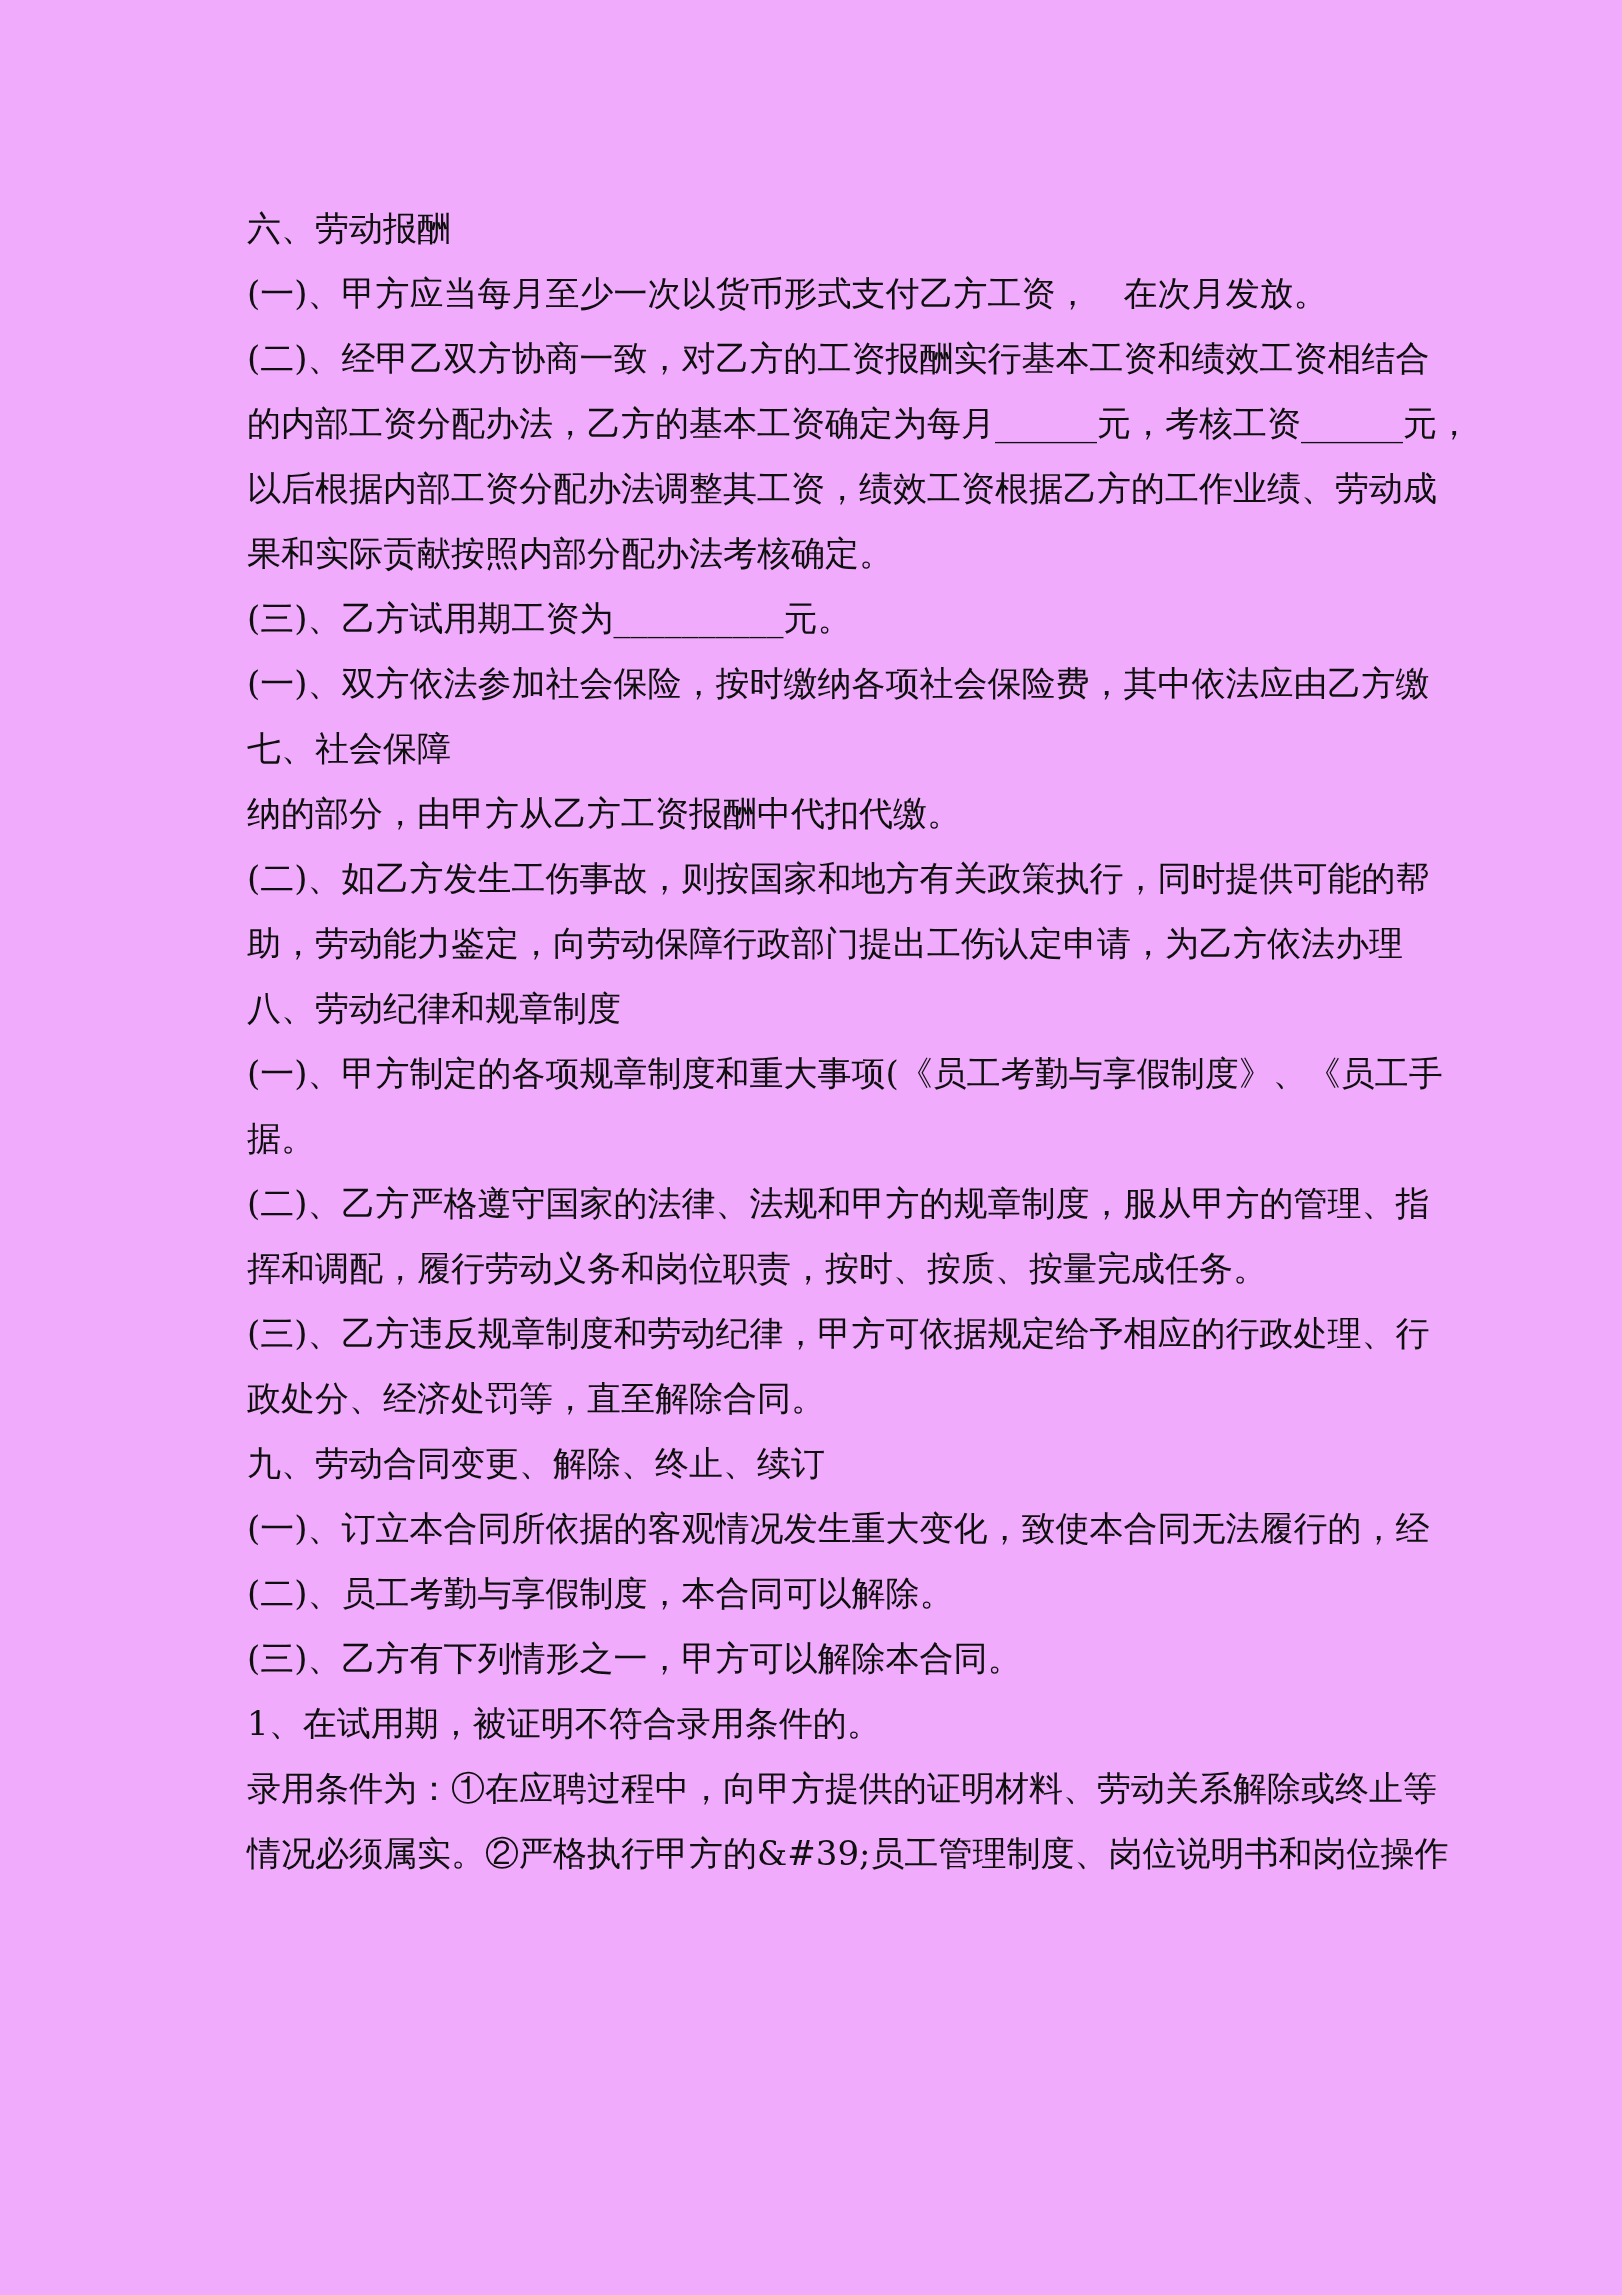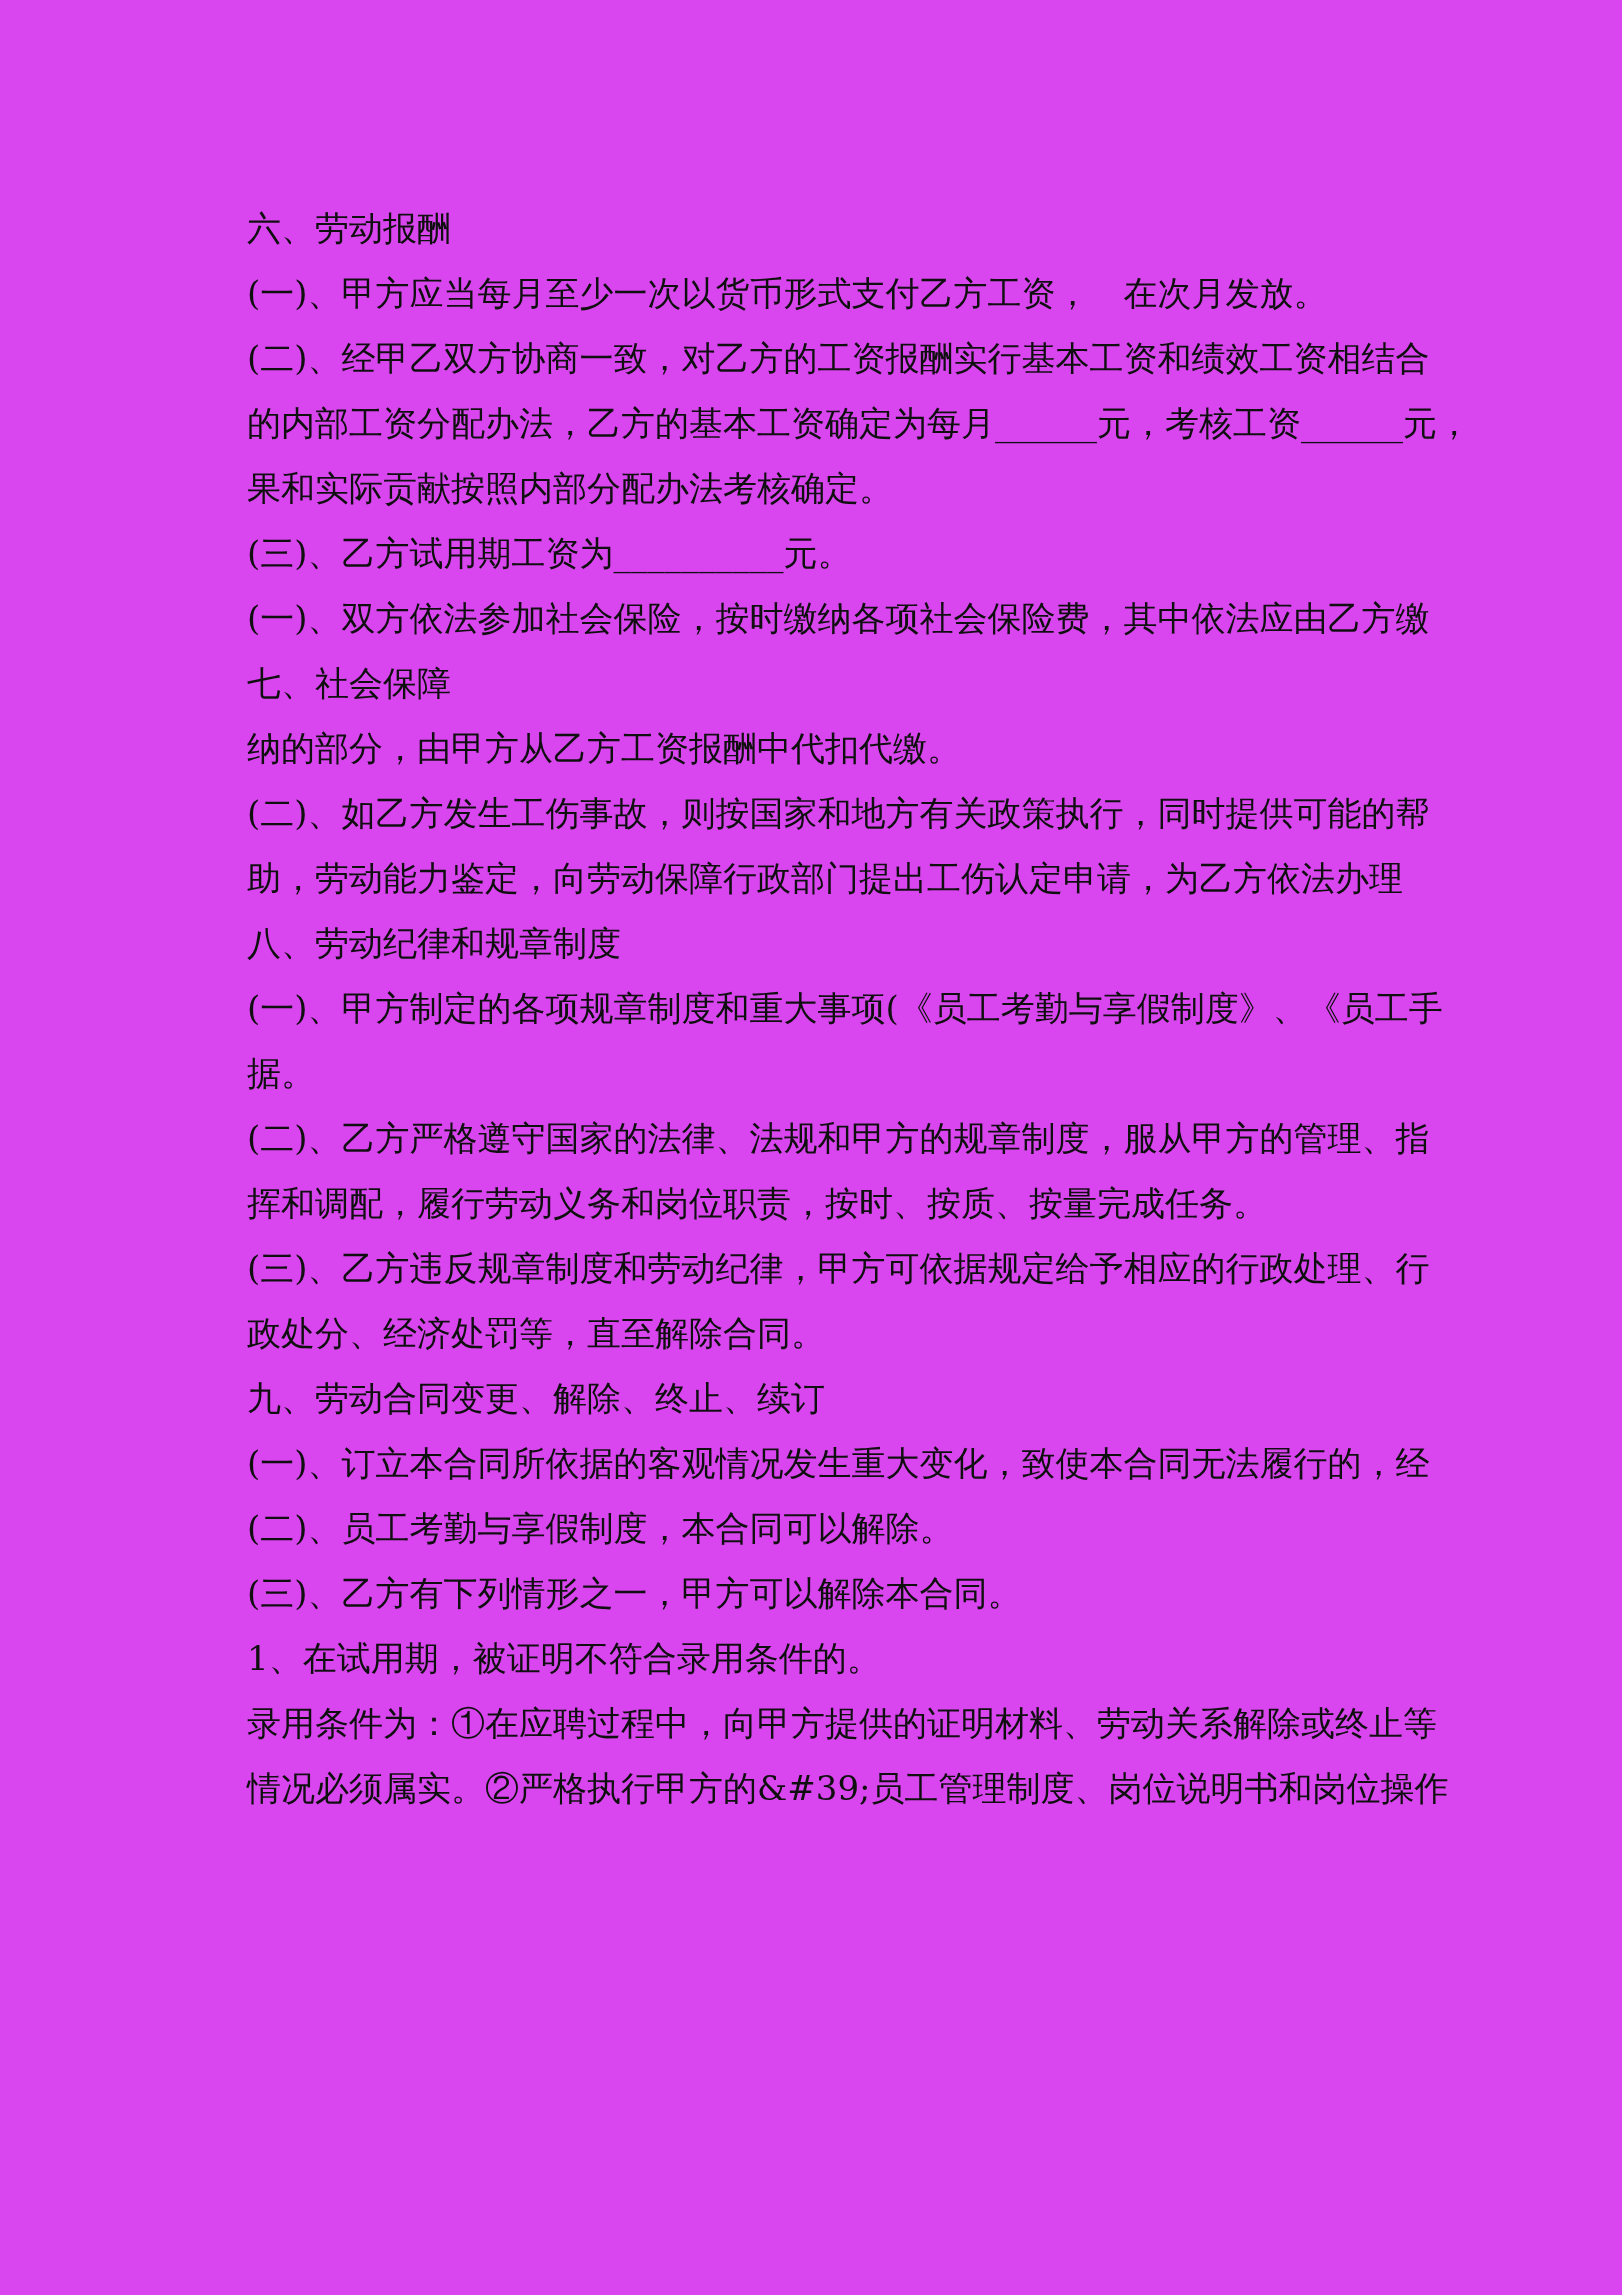--- a/index.html
+++ b/index.html
@@ -24,26 +24,27 @@
     line-height: 65px;
   }
   .line {
     white-space: pre;
     height: 65px;
   }
 </style>
 </head>
 <body>
 
-<div class="page" style="background: #d946ef;">
+<div class="page" style="background: #f0abfc;">
   <div class="doc" style="color: rgb(15, 15, 15);">
     <div class="line">六、劳动报酬</div>
     <div class="line">(一)、甲方应当每月至少一次以货币形式支付乙方工资，　在次月发放。</div>
     <div class="line">(二)、经甲乙双方协商一致，对乙方的工资报酬实行基本工资和绩效工资相结合</div>
     <div class="line">的内部工资分配办法，乙方的基本工资确定为每月______元，考核工资______元，</div>
+    <div class="line">以后根据内部工资分配办法调整其工资，绩效工资根据乙方的工作业绩、劳动成</div>
     <div class="line">果和实际贡献按照内部分配办法考核确定。</div>
     <div class="line">(三)、乙方试用期工资为__________元。</div>
     <div class="line">(一)、双方依法参加社会保险，按时缴纳各项社会保险费，其中依法应由乙方缴</div>
     <div class="line">七、社会保障</div>
     <div class="line">纳的部分，由甲方从乙方工资报酬中代扣代缴。</div>
     <div class="line">(二)、如乙方发生工伤事故，则按国家和地方有关政策执行，同时提供可能的帮</div>
     <div class="line">助，劳动能力鉴定，向劳动保障行政部门提出工伤认定申请，为乙方依法办理</div>
     <div class="line">八、劳动纪律和规章制度</div>
     <div class="line">(一)、甲方制定的各项规章制度和重大事项(《员工考勤与享假制度》、《员工手</div>
     <div class="line">据。</div>

